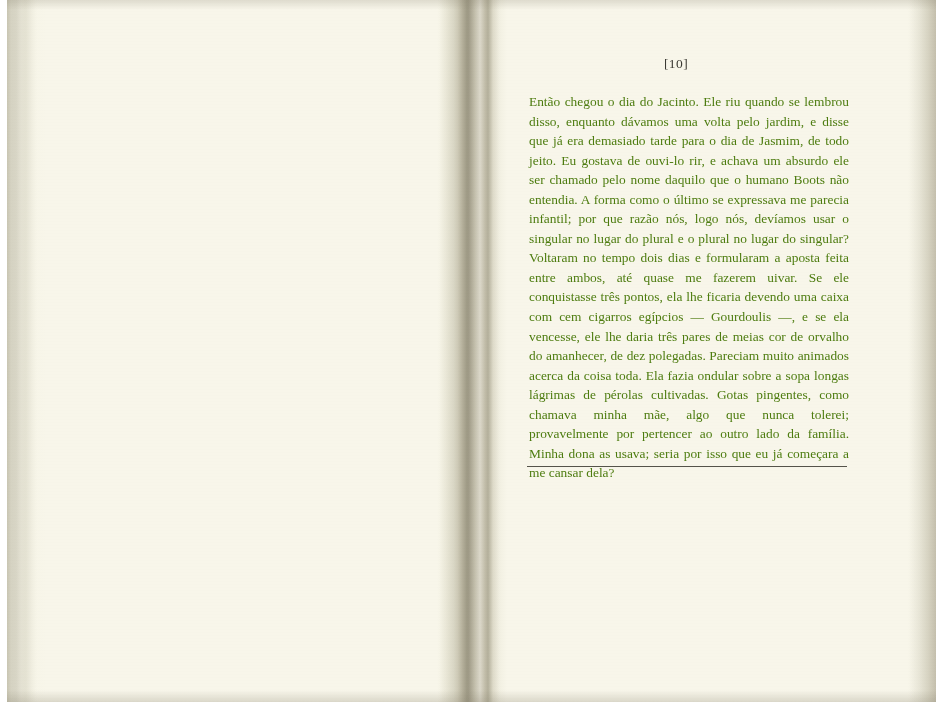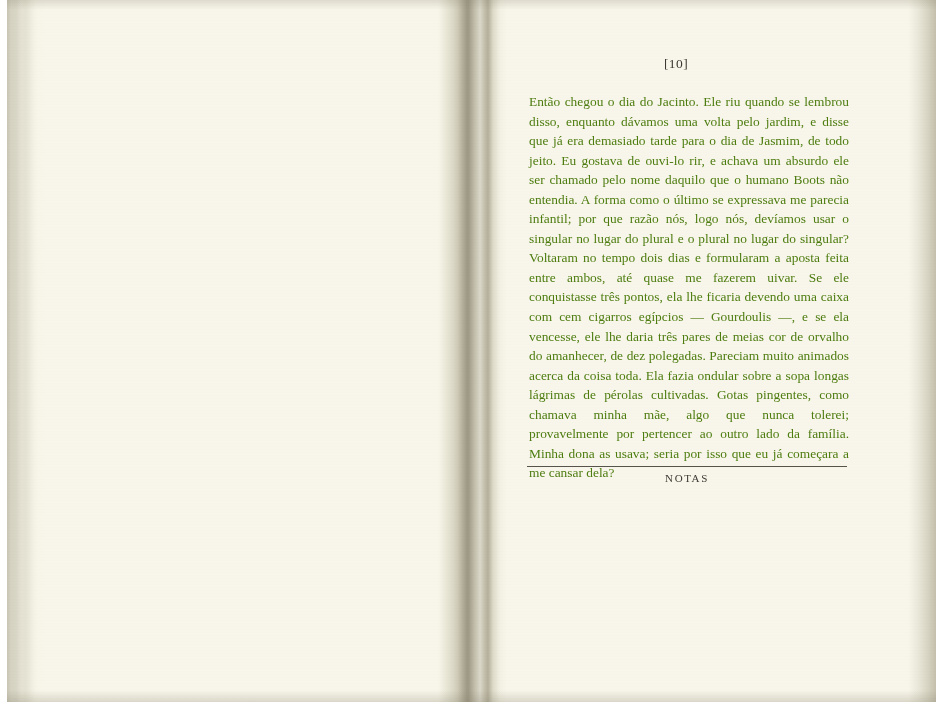--- a/index.html
+++ b/index.html
@@ -141,21 +141,20 @@
   <div class="book"></div>
 
   <div class="page-left">
     <div></div>
   </div>
 
   <div class="page-right">
     <div class="folio">[10]</div>
     <div class="body-text">Então chegou o dia do Jacinto. Ele riu quando se lembrou disso, enquanto dávamos uma volta pelo jardim, e disse que já era demasiado tarde para o dia de Jasmim, de todo jeito. Eu gostava de ouvi-lo rir, e achava um absurdo ele ser chamado pelo nome daquilo que o humano Boots não entendia. A forma como o último se expressava me parecia infantil; por que razão nós, logo nós, devíamos usar o singular no lugar do plural e o plural no lugar do singular? Voltaram no tempo dois dias e formularam a aposta feita entre ambos, até quase me fazerem uivar. Se ele conquistasse três pontos, ela lhe ficaria devendo uma caixa com cem cigarros egípcios — Gourdoulis —, e se ela vencesse, ele lhe daria três pares de meias cor de orvalho do amanhecer, de dez polegadas. Pareciam muito animados acerca da coisa toda. Ela fazia ondular sobre a sopa longas lágrimas de pérolas cultivadas. Gotas pingentes, como chamava minha mãe, algo que nunca tolerei; provavelmente por pertencer ao outro lado da família. Minha dona as usava; seria por isso que eu já começara a me cansar dela?</div>
     <div class="rule"></div>
-    <div class="notas">NOTAS</div>
   </div>
 
   <div class="gutter-shadow"></div>
   <div class="page-shadow-left"></div>
   <div class="page-shadow-right"></div>
   <div class="top-edge"></div>
   <div class="bottom-edge"></div>
   <div class="grain"></div>
 </div>
 

